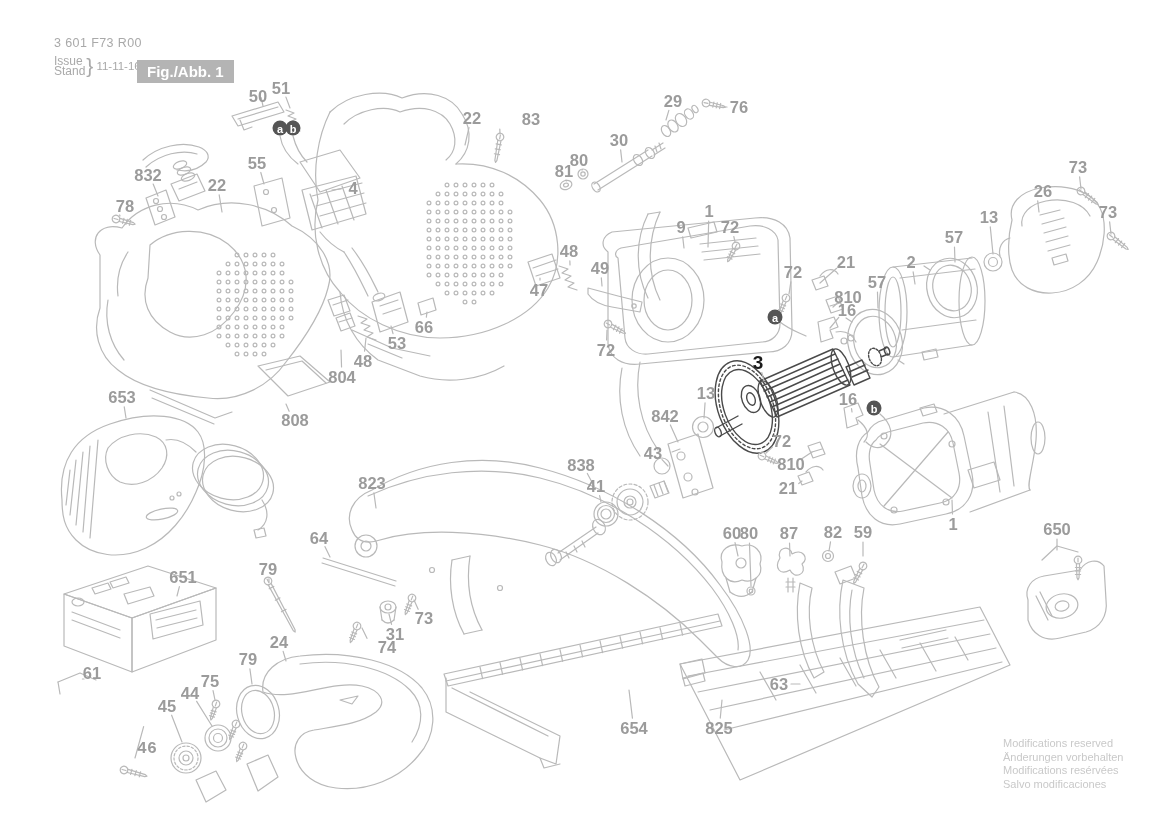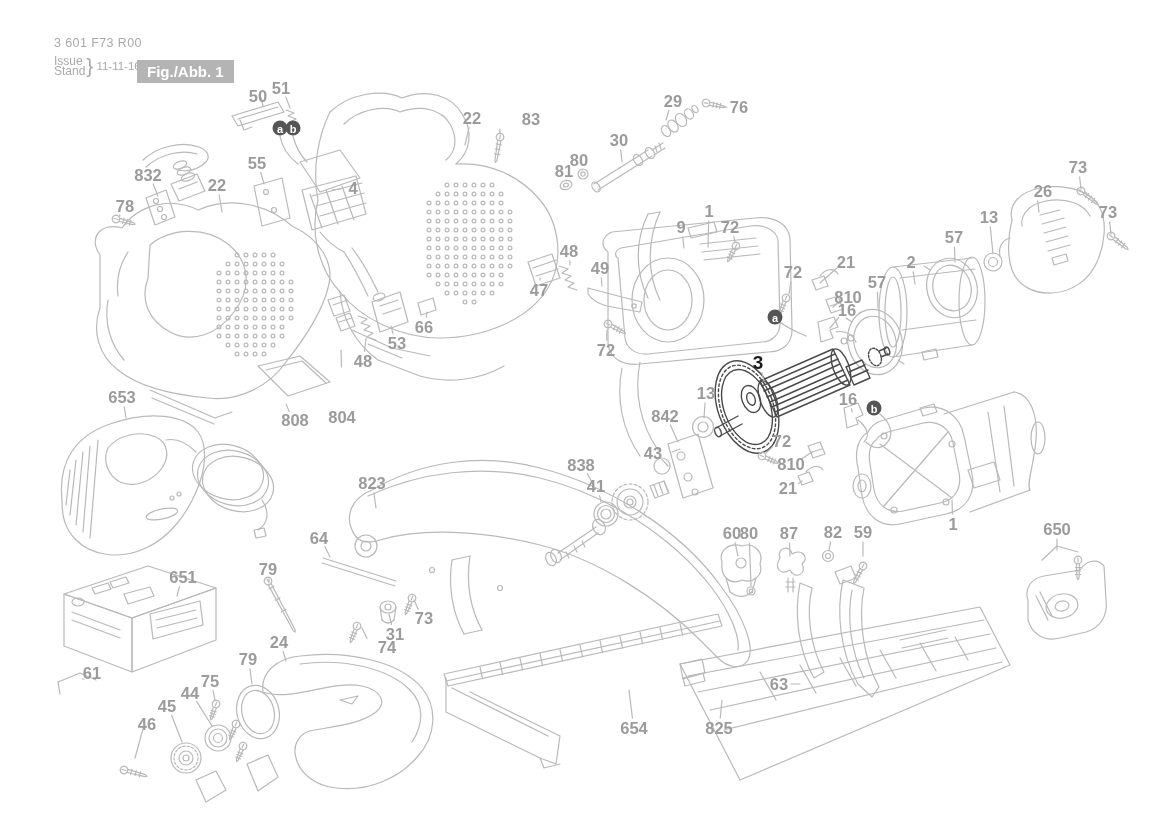--- a/index.html
+++ b/index.html
@@ -853,21 +853,21 @@
       <div class="callout" style="left: 877px; top: 282px;">57</div>
       <div class="callout" style="left: 848px; top: 297px;">810</div>
       <div class="callout" style="left: 847px; top: 310px;">16</div>
       <div class="callout circle" style="left: 775px; top: 317px;">a</div>
       <div class="callout" style="left: 539px; top: 290px;">47</div>
       <div class="callout" style="left: 569px; top: 251px;">48</div>
       <div class="callout" style="left: 600px; top: 268px;">49</div>
       <div class="callout" style="left: 424px; top: 327px;">66</div>
       <div class="callout" style="left: 397px; top: 343px;">53</div>
       <div class="callout" style="left: 363px; top: 361px;">48</div>
-      <div class="callout" style="left: 342px; top: 377px; margin-top: 40px;">804</div>
+      <div class="callout" style="left: 342px; top: 377px;">804</div>
       <div class="callout" style="left: 295px; top: 420px;">808</div>
       <div class="callout" style="left: 606px; top: 350px;">72</div>
       <div class="callout bold" style="left: 758px; top: 363px;">3</div>
       <div class="callout" style="left: 706px; top: 393px;">13</div>
       <div class="callout" style="left: 665px; top: 416px;">842</div>
       <div class="callout" style="left: 653px; top: 453px;">43</div>
       <div class="callout" style="left: 848px; top: 399px;">16</div>
       <div class="callout circle" style="left: 874px; top: 408px;">b</div>
       <div class="callout" style="left: 791px; top: 464px;">810</div>
       <div class="callout" style="left: 788px; top: 488px;">21</div>
@@ -885,21 +885,21 @@
       <div class="callout" style="left: 833px; top: 532px;">82</div>
       <div class="callout" style="left: 863px; top: 532px;">59</div>
       <div class="callout" style="left: 183px; top: 577px;">651</div>
       <div class="callout" style="left: 268px; top: 569px;">79</div>
       <div class="callout" style="left: 92px; top: 673px;">61</div>
       <div class="callout" style="left: 279px; top: 642px;">24</div>
       <div class="callout" style="left: 248px; top: 659px;">79</div>
       <div class="callout" style="left: 210px; top: 681px;">75</div>
       <div class="callout" style="left: 190px; top: 693px;">44</div>
       <div class="callout" style="left: 167px; top: 706px;">45</div>
-      <div class="callout" style="left: 147px; top: 724px;">46</div>
+      <div class="callout" style="left: 147px; top: 748px; font-family: Liberation Mono, monospace;">46</div>
       <div class="callout" style="left: 424px; top: 618px;">73</div>
       <div class="callout" style="left: 395px; top: 634px;">31</div>
       <div class="callout" style="left: 387px; top: 647px;">74</div>
       <div class="callout" style="left: 634px; top: 728px;">654</div>
       <div class="callout" style="left: 719px; top: 728px;">825</div>
       <div class="callout" style="left: 779px; top: 684px;">63</div>
     </div>
 
 <div class="header">
   <div class="partnum">3 601 F73 R00</div>
@@ -907,14 +907,20 @@
     <div class="issue-labels">
       <div>Issue</div>
       <div>Stand</div>
     </div>
     <span class="brace">}</span>
     <span class="date">11-11-16</span>
   </div>
 </div>
 <div class="figbox">Fig./Abb. 1</div>
 
-
+<div class="footer">
+  <div>Modifications reserved</div>
+  <div>Änderungen vorbehalten</div>
+  <div>Modifications resérvées</div>
+  <div>Salvo modificaciones</div>
 </div>
 
+</div>
+
 </body></html>

